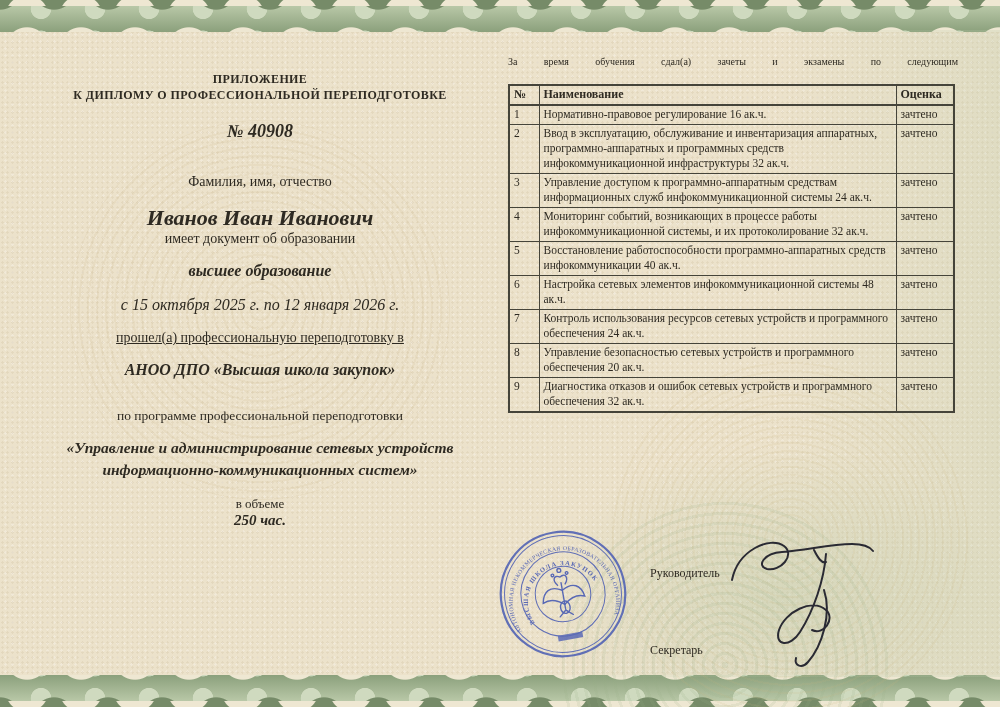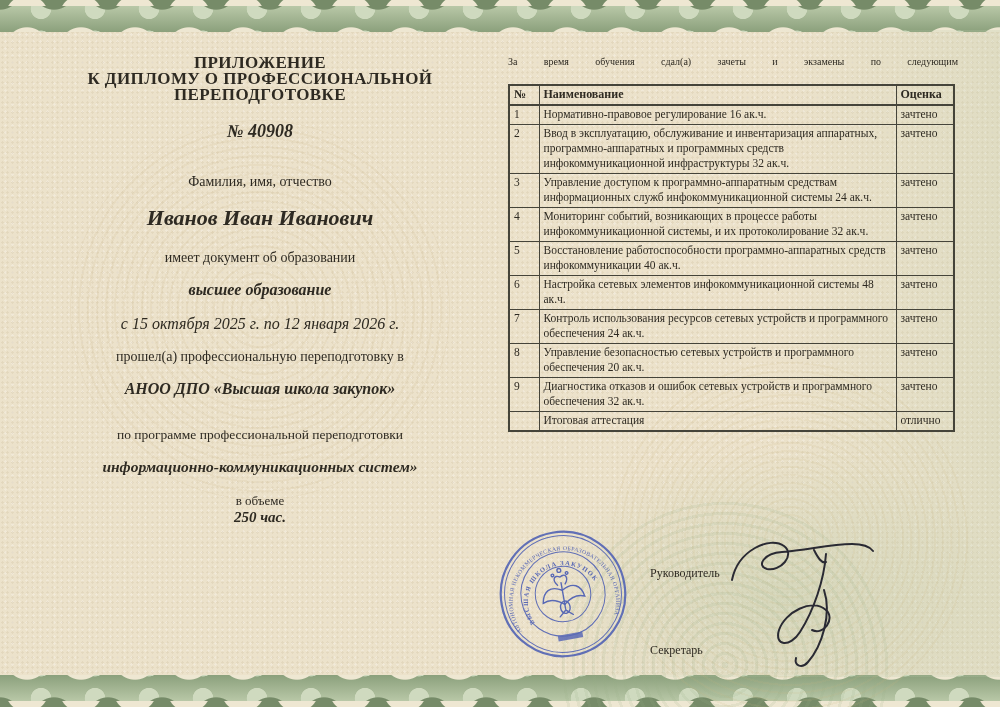--- a/index.html
+++ b/index.html
@@ -41,28 +41,28 @@
       linear-gradient(to right, rgba(0,0,0,0) 60%, rgba(186,203,170,0.25) 100%);}
   .wm{position:absolute;border-radius:50%;pointer-events:none;}
   .wm.rings-left{left:70px;top:120px;width:380px;height:380px;
     background:repeating-radial-gradient(circle at 50% 50%, rgba(190,165,112,0.10) 0 2px, rgba(0,0,0,0) 2px 9px);}
   .wm.rings-right{left:610px;top:360px;width:360px;height:360px;
     background:repeating-radial-gradient(circle at 50% 50%, rgba(201,180,125,0.12) 0 2px, rgba(0,0,0,0) 2px 8px);}
   .wm.rosette-green{left:560px;top:500px;width:330px;height:330px;
     background:repeating-radial-gradient(circle at 50% 50%, rgba(150,173,132,0.14) 0 3px, rgba(0,0,0,0) 3px 10px);}
   
   .left-col{position:absolute;left:55px;top:55px;width:410px;text-align:center;}
-  .t-title{font-weight:bold;font-size:17px;line-height:16px;letter-spacing:.4px;}
+  .t-title{font-weight:bold;font-size:12px;line-height:16px;letter-spacing:.4px;margin-top:16px;}
   .t-number{margin-top:18px;font-weight:bold;font-style:italic;font-size:18px;}
   .t-label{margin-top:32px;font-size:14px;}
   .t-name{margin-top:15px;font-weight:bold;font-style:italic;font-size:22px;}
-  .t-hasdoc{margin-top:19px;font-size:14px;}
+  .t-hasdoc{font-size:14px;}
   .t-edu{margin-top:15px;font-weight:bold;font-style:italic;font-size:16px;}
   .t-dates{margin-top:16px;font-weight:normal;font-style:italic;font-size:16px;}
-  .t-passed{margin-top:16px;font-size:14px;}
+  .t-passed{margin-top:16px;font-size:14px;text-decoration:underline;}
   .t-org{margin-top:15px;font-weight:bold;font-style:italic;font-size:16px;}
   .t-proglabel{margin-top:29px;font-size:13.5px;}
   .t-program{margin-top:13px;font-weight:bold;font-style:italic;font-size:15.5px;line-height:22px;}
   .t-vol{margin-top:15px;font-size:13px;line-height:16px;}
   .t-volval{font-weight:bold;font-style:italic;font-size:15px;}
   
   .right-col{position:absolute;left:508px;top:52px;width:450px;}
   .intro{font-size:10px;line-height:19px;}
   .intro .j{text-align:justify;text-align-last:justify;}
   .intro .l2{text-align:left;}
@@ -102,20 +102,21 @@
     <div class="t-number">№ 40908</div>
     <div class="t-label">Фамилия, имя, отчество</div>
     <div class="t-name">Иванов Иван Иванович</div>
     <div class="t-hasdoc">имеет документ об образовании</div>
     <div class="t-edu">высшее образование</div>
     <div class="t-dates">с 15 октября 2025 г. по 12 января 2026 г.</div>
     <div class="t-passed">прошел(а) профессиональную переподготовку в</div>
     <div class="t-org">АНОО ДПО «Высшая школа закупок»</div>
     <div class="t-proglabel">по программе профессиональной переподготовки</div>
     <div class="t-program">
+      <div>«Управление и администрирование сетевых устройств</div>
       <div>информационно-коммуникационных систем»</div>
     </div>
     <div class="t-vol">
       <div>в объеме</div>
       <div class="t-volval">250 час.</div>
     </div>
   </div>
 
   <div class="right-col">
     <div class="intro">
@@ -171,25 +172,20 @@
       </tr>
       <tr>
         <td>8</td>
         <td>Управление безопасностью сетевых устройств и программного обеспечения 20 ак.ч.</td>
         <td>зачтено</td>
       </tr>
       <tr>
         <td>9</td>
         <td>Диагностика отказов и ошибок сетевых устройств и программного обеспечения 32 ак.ч.</td>
         <td>зачтено</td>
-      </tr>
-      <tr>
-        <td></td>
-        <td>Итоговая аттестация</td>
-        <td>отлично</td>
       </tr>
     </tbody>
       </table>
   </div>
 
   <svg class="seal" viewBox="0 0 140 140">
     <defs>
       <path id="arcOuter" d="M 21,101 A 54,54 0 1 1 119,101"></path>
       <path id="arcInner" d="M 36,95 A 38,38 0 1 1 104,95"></path>
     </defs>

